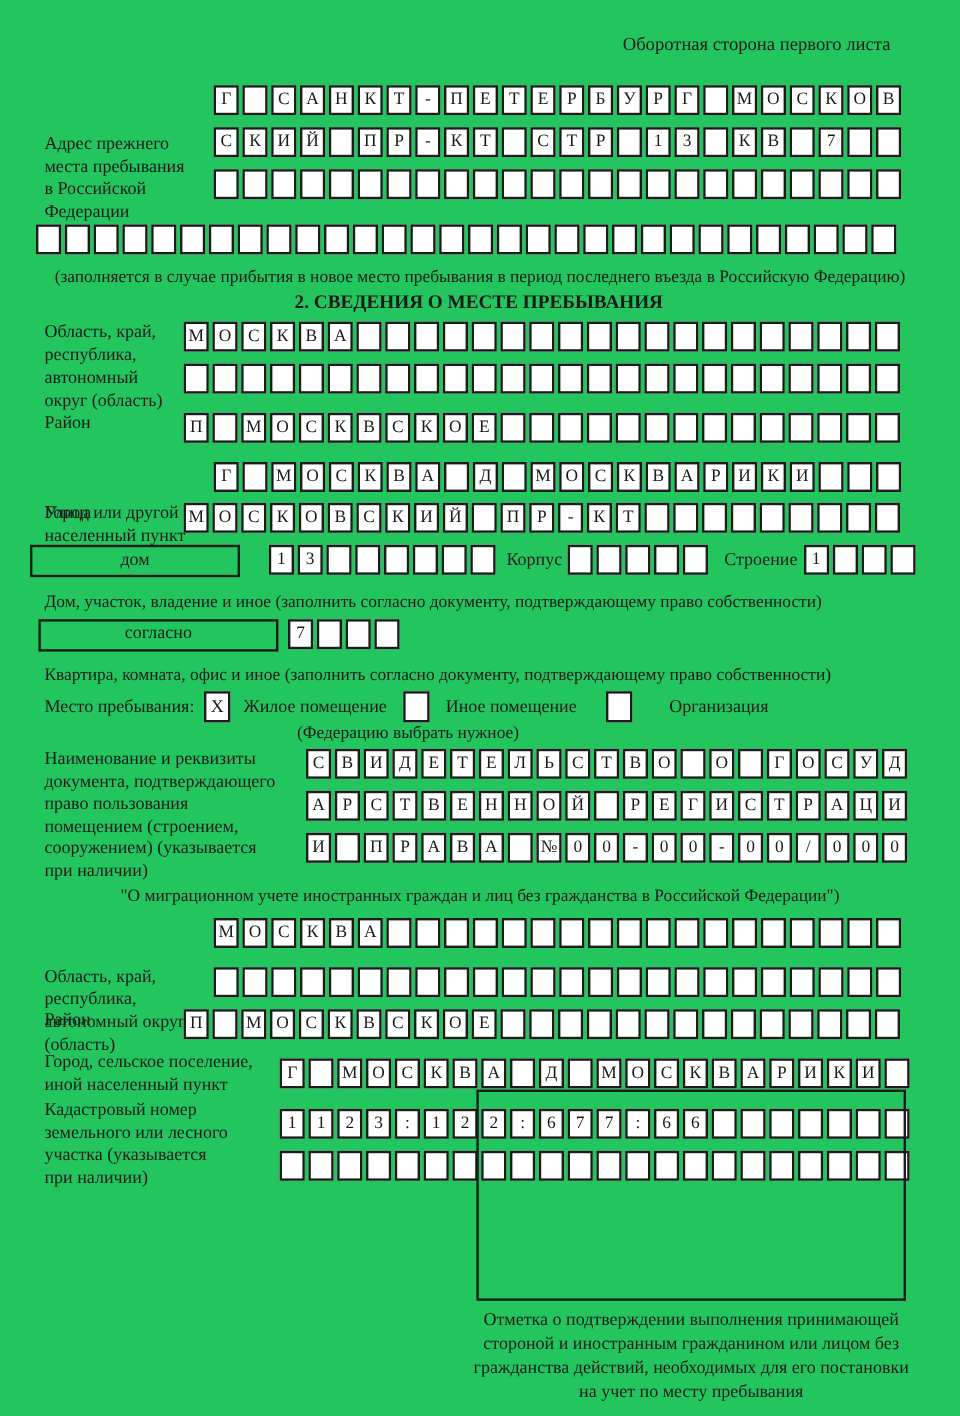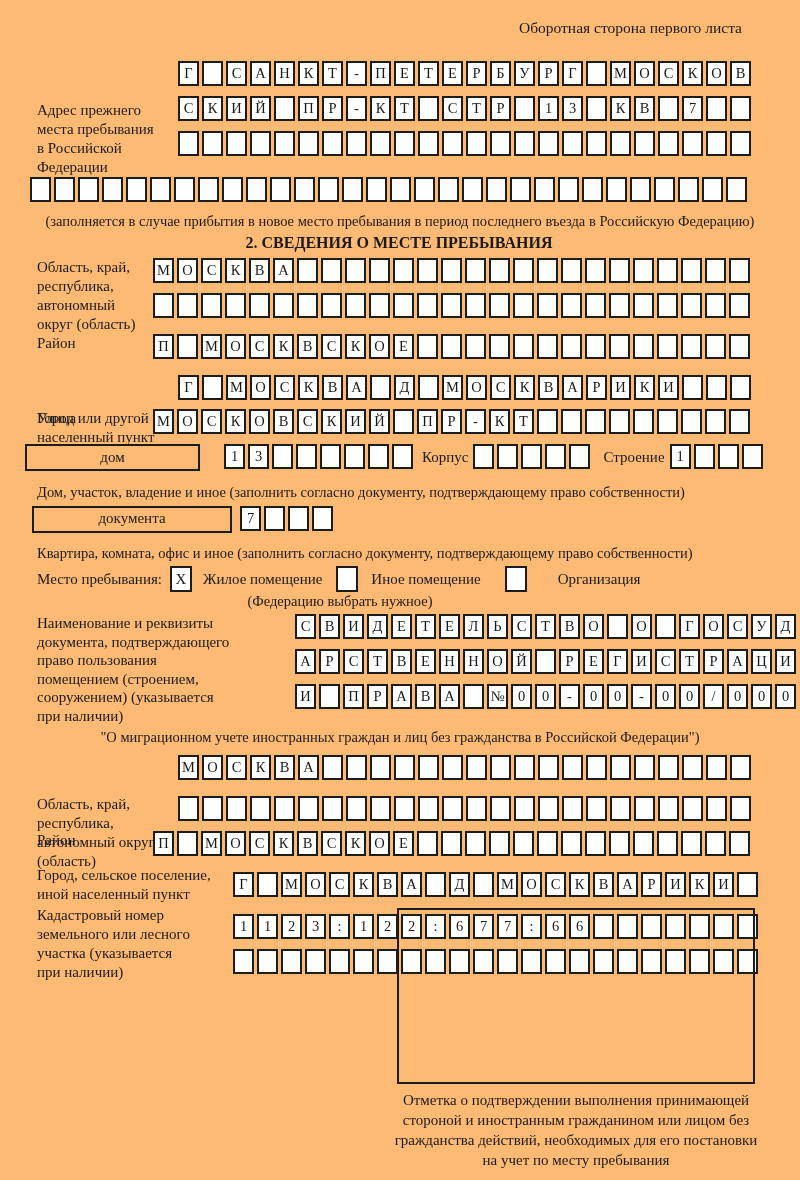--- a/index.html
+++ b/index.html
@@ -1,21 +1,21 @@
 <!DOCTYPE html>
 <html><head>
 <meta charset="utf-8">
 <style>
   html,body{margin:0;padding:0;background:#fff;}
   .page{
     width:800px;height:1180px;position:relative;overflow:hidden;
-    background:#fdba74;color:#1a1a1a;
+    background:#22c55e;color:#1a1a1a;
     font-family:"Liberation Serif","DejaVu Serif",serif;
     font-size:15px;line-height:1.3;
-    padding-top:18px;box-sizing:border-box;
+    padding-top:28px;box-sizing:border-box;
   }
   .corner{ text-align:right;padding-right:58px;font-size:15.5px;margin-bottom:23px; }
   .field{ display:flex;align-items:flex-start;padding-left:37px; }
   .label{ font-size:15px;line-height:19px;white-space:pre-line;flex:none; }
   .w141{width:141px;margin-top:40px;} .w116{width:116px;} .w218{width:218px;} .w196{width:196px;}
   .rows{flex:none;}
   .grid-row{ white-space:nowrap;height:33px;margin-bottom:2px;flex:none; }
   .cell{
     display:inline-flex;width:21px;height:25px;box-sizing:border-box;
     border:2px solid #1c1c1c;margin-right:3px;
@@ -28,21 +28,21 @@
   .section-title{ font-weight:bold;font-size:16px;text-align:center;margin:2px 2px 4px 0; }
   .house-row{ display:flex;align-items:flex-start;padding-left:25px;margin-bottom:4px; }
   .wide-box{
     border:2px solid #1c1c1c;height:27px;box-sizing:border-box;flex:none;
     display:flex;align-items:center;justify-content:center;font-size:15px;
   }
   .inline-label{ font-size:15px;line-height:27px;flex:none; }
   .stay-row{ display:flex;align-items:center;padding-left:37px;height:26px;margin-top:4px; }
   .opt-label{ font-size:15px; }
   .chk{ width:22px;height:26px;font-size:15px; }
-  .doc-field{ margin-top:3px;gap:40px; }
+  .doc-field{ margin-top:3px; }
   .subtitle{ font-weight:bold;font-size:16px;text-align:center;margin:6px 0 8px 0; }
   .mark-box{ position:absolute;left:397px;top:908px;width:358px;height:176px;border:2px solid #1c1c1c;box-sizing:border-box; }
   .mark-caption{ position:absolute;left:386px;top:1090px;width:380px;text-align:center;font-size:15px;line-height:20px;white-space:pre-line; }
 </style>
 </head>
 <body>
 
 <div class="page">
 
   <div class="corner">Оборотная сторона первого листа</div>
@@ -94,21 +94,21 @@
     <div class="wide-box" style="width:175px;">дом</div>
     <div class="grid-row" style="margin-left:24px;text-decoration:underline;"><span class="cell">1</span><span class="cell">3</span><span class="cell"></span><span class="cell"></span><span class="cell"></span><span class="cell"></span><span class="cell"></span><span class="cell"></span></div>
     <div class="inline-label" style="margin-left:6px;margin-right:5px;">Корпус</div>
     <div class="grid-row"><span class="cell"></span><span class="cell"></span><span class="cell"></span><span class="cell"></span><span class="cell"></span></div>
     <div class="inline-label" style="margin-left:10px;margin-right:5px;">Строение</div>
     <div class="grid-row"><span class="cell">1</span><span class="cell"></span><span class="cell"></span><span class="cell"></span></div>
   </div>
   <div class="note" style="padding-left:37px;">Дом, участок, владение и иное (заполнить согласно документу, подтверждающему право собственности)</div>
 
   <div class="house-row" style="padding-left:32px;margin-top:4px;margin-bottom:3px;">
-    <div class="wide-box" style="width:200px;">документа</div>
+    <div class="wide-box" style="width:200px;">согласно</div>
     <div class="grid-row" style="margin-left:8px;"><span class="cell">7</span><span class="cell"></span><span class="cell"></span><span class="cell"></span></div>
   </div>
   <div class="note" style="padding-left:37px;">Квартира, комната, офис и иное (заполнить согласно документу, подтверждающему право собственности)</div>
 
   <div class="stay-row">
     <span class="opt-label">Место пребывания:</span>
     <span class="cell chk" style="margin-left:8px;">X</span>
     <span class="opt-label" style="margin-left:8px;">Жилое помещение</span>
     <span class="cell chk" style="margin-left:14px;"></span>
     <span class="opt-label" style="margin-left:10px;">Иное помещение</span>

